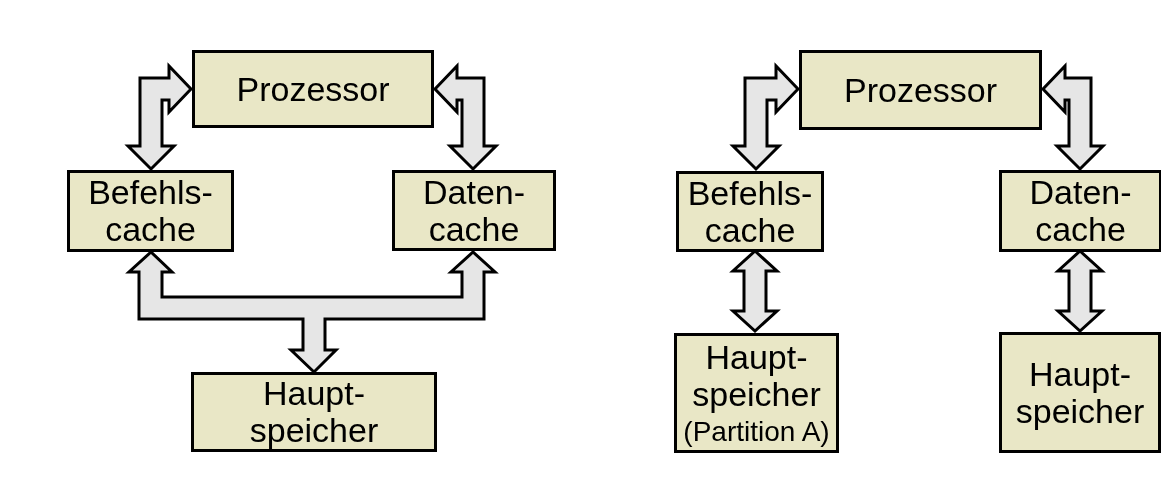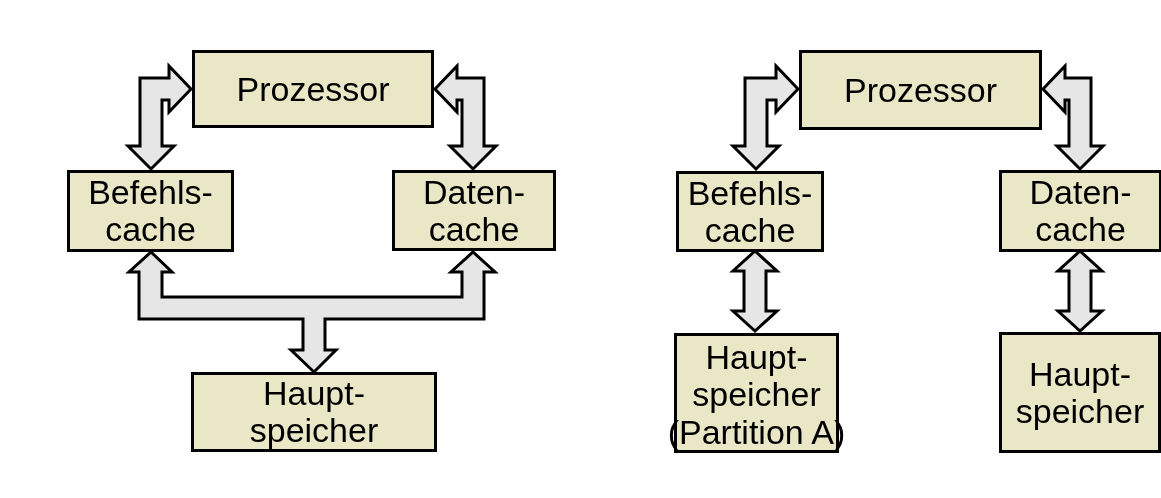--- a/index.html
+++ b/index.html
@@ -44,21 +44,21 @@
     align-items: center;
     justify-content: center;
     text-align: center;
   }
   .box .line {
     font-size: 34px;
     line-height: 37px;
     white-space: nowrap;
   }
   .box .sub {
-    font-size: 34px;
+    font-size: 28px;
     line-height: 30px;
     margin-top: 4px;
     white-space: nowrap;
   }
 </style>
 </head>
 <body>
 
 <div class="canvas">
 

